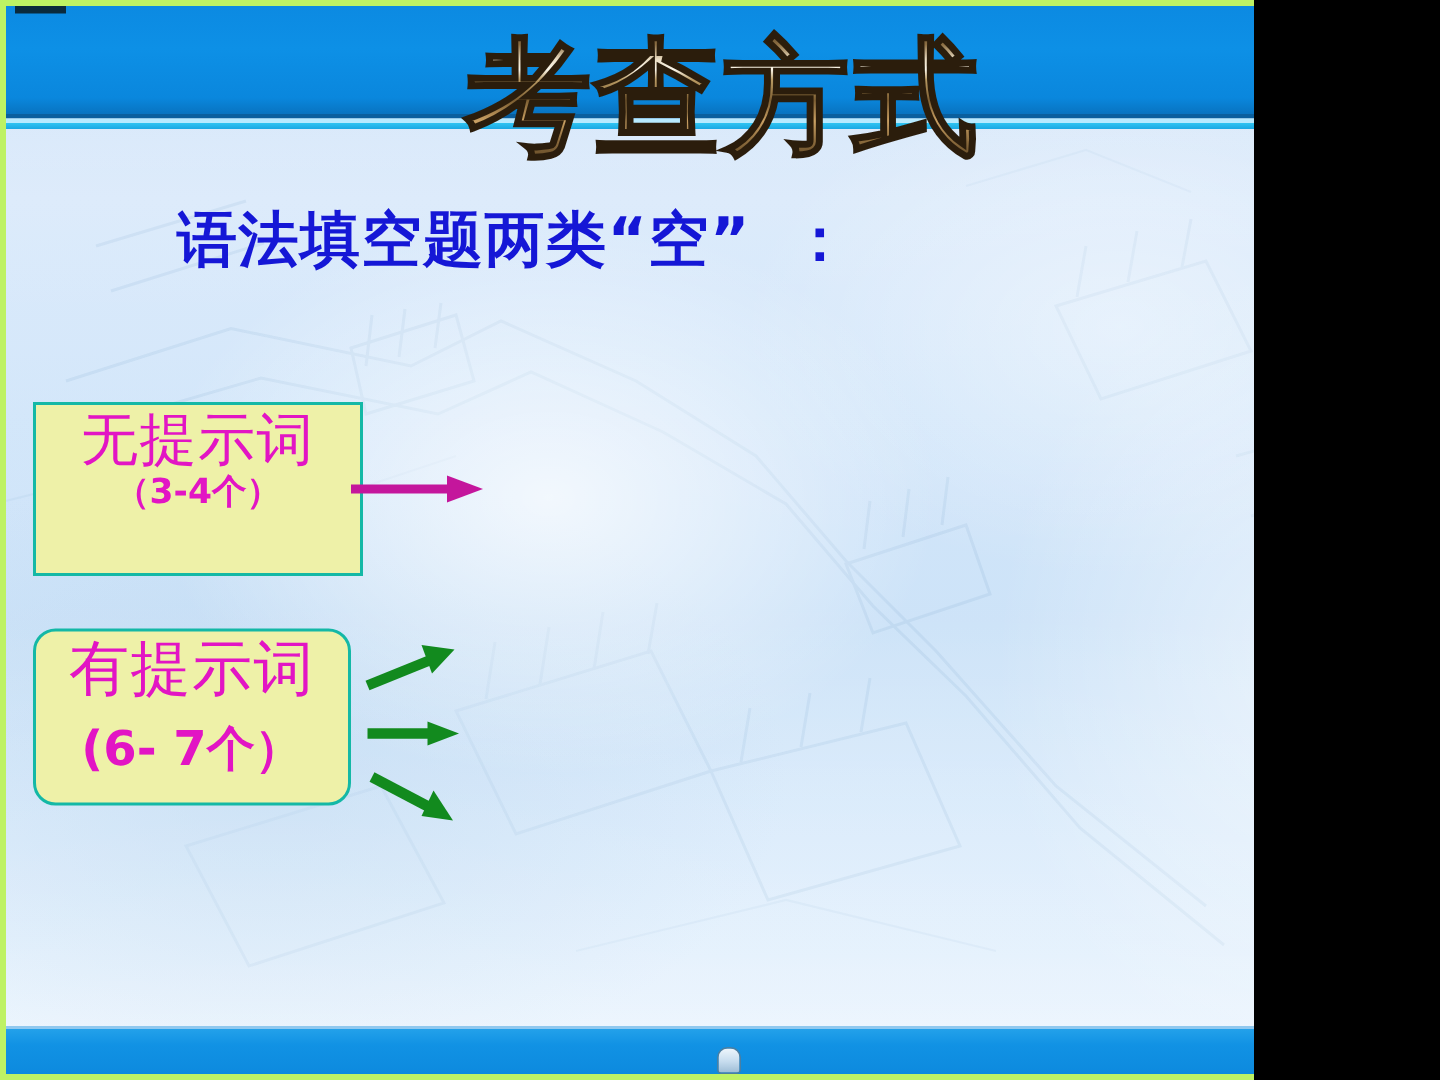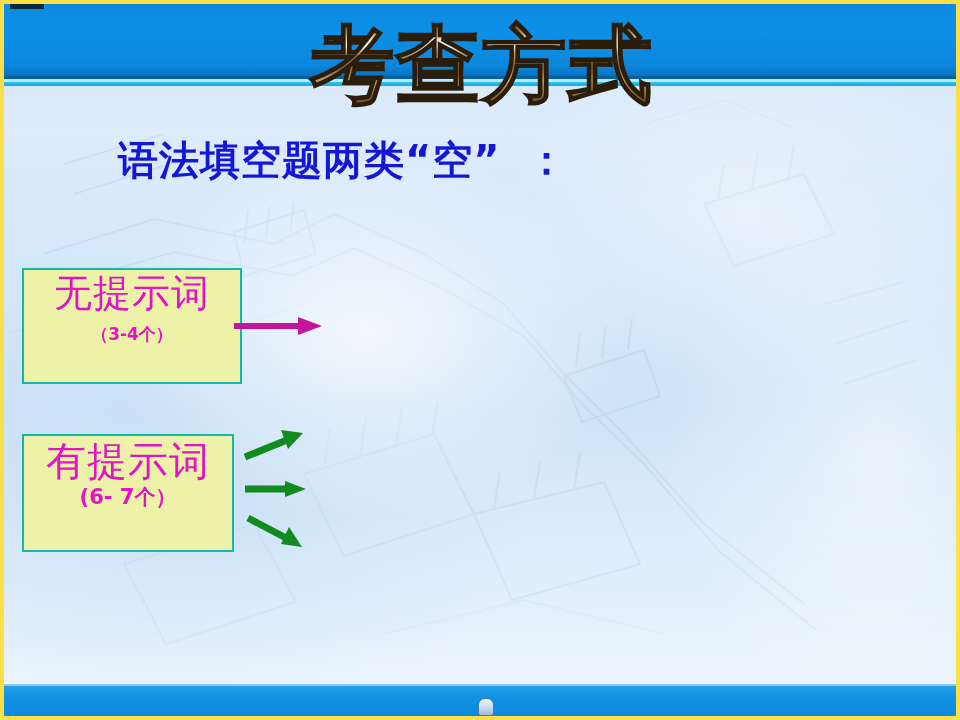--- a/index.html
+++ b/index.html
@@ -9,24 +9,24 @@
   }
   body {
     width: 960px;
     height: 720px;
     overflow: hidden;
     font-family: "Liberation Sans", sans-serif;
   }
 
   #slide {
     position: relative;
-    width: 960px;
+    width: 836px;
     height: 720px;
     overflow: hidden;
-    background: #fde047;
+    background: #bef264;
   }
 
   
   .bg-base {
     position: absolute;
     left: 4px; top: 4px;
     width: 952px; height: 712px;
     background:
       linear-gradient(180deg,
         #cfe2f7 0%,
@@ -151,44 +151,44 @@
   
   .ybox {
     position: absolute;
     background: #eef1a8;
     border: 2px solid #14b8a6;
     box-sizing: border-box;
     text-align: center;
     overflow: hidden;
   }
   #box-no-hint { left: 22px; top: 268px; width: 220px; height: 116px; }
-  #box-has-hint { left: 22px; top: 434px; width: 212px; height: 118px; }
+  #box-has-hint { left: 22px; top: 419px; width: 212px; height: 118px; border-radius: 15px; }
 
   .ybox .main-line {
     font-family: "DejaVu Sans", "Liberation Sans", sans-serif;
     font-size: 38px;
     font-weight: 400;
     color: #e215c4;
     line-height: 1.05;
     margin-top: 4px;
     letter-spacing: 1px;
     white-space: nowrap;
   }
   #box-has-hint .main-line { font-size: 40px; margin-top: 4px; }
 
   .ybox .sub-line {
     font-family: "DejaVu Sans", "Liberation Sans", sans-serif;
-    font-size: 17px;
+    font-size: 23px;
     font-weight: 700;
     color: #e215c4;
     line-height: 1.05;
-    margin-top: 12px;
+    margin-top: 2px;
     white-space: nowrap;
   }
-  #box-has-hint .sub-line { font-size: 21px; margin-top: 4px; }
+  #box-has-hint .sub-line { font-size: 32px; margin-top: 16px; }
 
   
   .arrows {
     position: absolute;
     left: 0; top: 0;
     width: 960px; height: 720px;
     pointer-events: none;
   }
   .arrows svg { display:block; width:100%; height:100%; }
 

